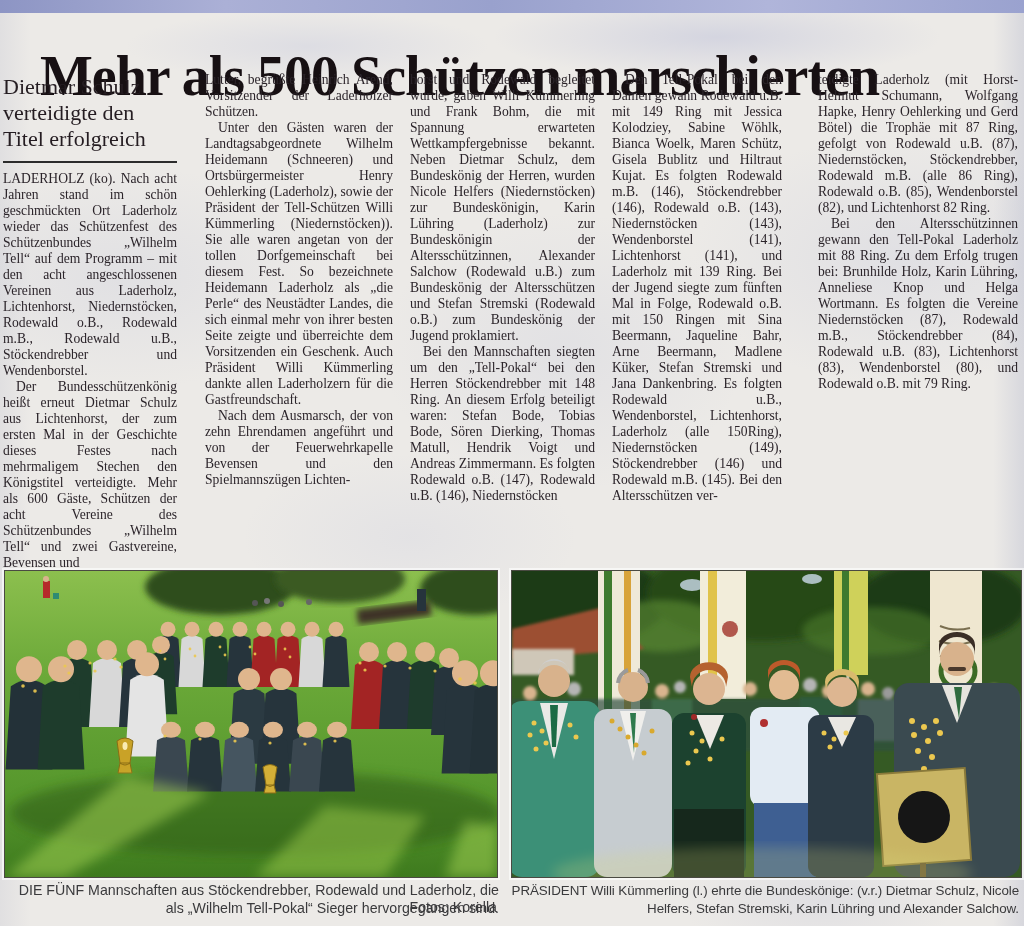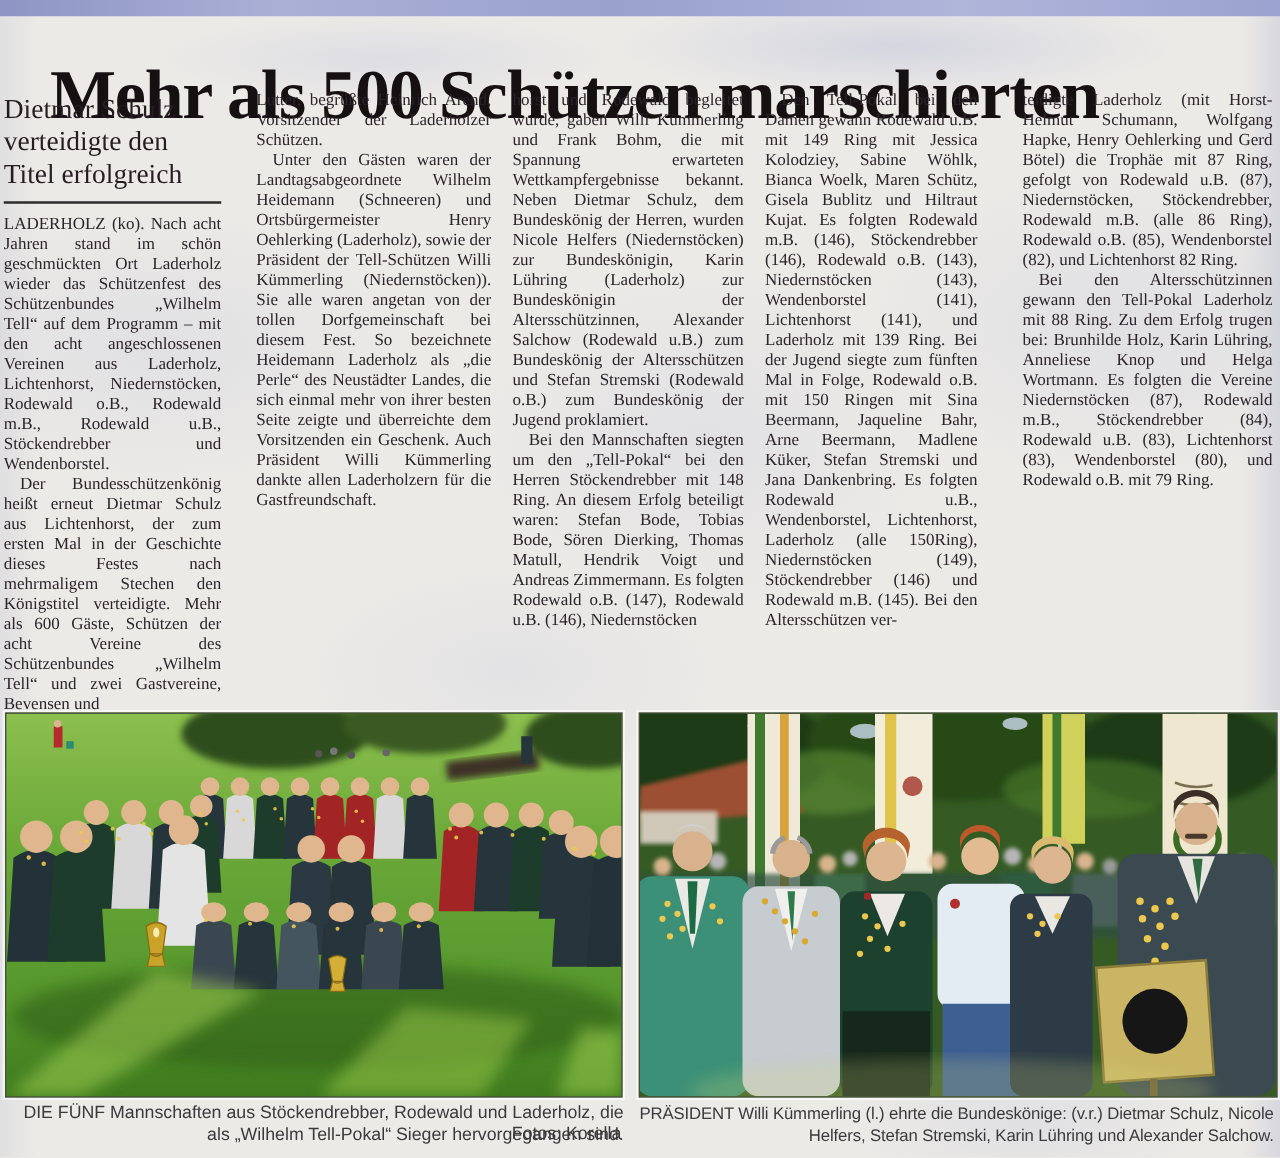--- a/index.html
+++ b/index.html
@@ -60,20 +60,21 @@
 <div class="layer col" id="col1">
   <div class="subhead">Dietmar Schulz verteidigte den Titel erfolgreich</div>
   <div class="subhead-rule"></div>
   <p>LADERHOLZ (ko). Nach acht Jahren stand im schön geschmückten Ort Laderholz wieder das Schützenfest des Schützenbundes „Wilhelm Tell“ auf dem Programm – mit den acht angeschlossenen Vereinen aus Laderholz, Lichtenhorst, Niedernstöcken, Rodewald o.B., Rodewald m.B., Rodewald u.B., Stöckendrebber und Wendenborstel.</p>
   <p class="ind">Der Bundesschützenkönig heißt erneut Dietmar Schulz aus Lichtenhorst, der zum ersten Mal in der Geschichte dieses Festes nach mehrmaligem Stechen den Königstitel verteidigte. Mehr als 600 Gäste, Schützen der acht Vereine des Schützenbundes „Wilhelm Tell“ und zwei Gastvereine, Bevensen und</p>
 </div>
 
 <div class="layer col" id="col2">
   <p>Lutter, begrüßte Heinrich Arend, Vorsitzender der Laderholzer Schützen.</p>
   <p class="ind">Unter den Gästen waren der Landtagsabgeordnete Wilhelm Heidemann (Schneeren) und Ortsbürgermeister Henry Oehlerking (Laderholz), sowie der Präsident der Tell-Schützen Willi Kümmerling (Niedernstöcken)). Sie alle waren angetan von der tollen Dorfgemeinschaft bei diesem Fest. So bezeichnete Heidemann Laderholz als „die Perle“ des Neustädter Landes, die sich einmal mehr von ihrer besten Seite zeigte und überreichte dem Vorsitzenden ein Geschenk. Auch Präsident Willi Kümmerling dankte allen Laderholzern für die Gastfreundschaft.</p>
+  <p class="ind">Nach dem Ausmarsch, der von zehn Ehrendamen angeführt und von der Feuerwehrkapelle Bevensen und den Spielmannszügen Lichten-</p>
 </div>
 
 <div class="layer col" id="col3">
   <p>horst und Rodewald begleitet wurde, gaben Willi Kümmerling und Frank Bohm, die mit Spannung erwarteten Wettkampfergebnisse bekannt. Neben Dietmar Schulz, dem Bundeskönig der Herren, wurden Nicole Helfers (Niedernstöcken) zur Bundeskönigin, Karin Lühring (Laderholz) zur Bundeskönigin der Altersschützinnen, Alexander Salchow (Rodewald u.B.) zum Bundeskönig der Altersschützen und Stefan Stremski (Rodewald o.B.) zum Bundeskönig der Jugend proklamiert.</p>
   <p class="ind">Bei den Mannschaften siegten um den „Tell-Pokal“ bei den Herren Stöckendrebber mit 148 Ring. An diesem Erfolg beteiligt waren: Stefan Bode, Tobias Bode, Sören Dierking, Thomas Matull, Hendrik Voigt und Andreas Zimmermann. Es folgten Rodewald o.B. (147), Rodewald u.B. (146), Niedernstöcken</p>
 </div>
 
 <div class="layer col" id="col4">
   <p class="ind">Den Tell-Pokal bei den Damen gewann Rodewald u.B. mit 149 Ring mit Jessica Kolodziey, Sabine Wöhlk, Bianca Woelk, Maren Schütz, Gisela Bublitz und Hiltraut Kujat. Es folgten Rodewald m.B. (146), Stöckendrebber (146), Rodewald o.B. (143), Niedernstöcken (143), Wendenborstel (141), Lichtenhorst (141), und Laderholz mit 139 Ring. Bei der Jugend siegte zum fünften Mal in Folge, Rodewald o.B. mit 150 Ringen mit Sina Beermann, Jaqueline Bahr, Arne Beermann, Madlene Küker, Stefan Stremski und Jana Dankenbring. Es folgten Rodewald u.B., Wendenborstel, Lichtenhorst, Laderholz (alle 150Ring), Niedernstöcken (149), Stöckendrebber (146) und Rodewald m.B. (145). Bei den Altersschützen ver-</p>
 </div>

